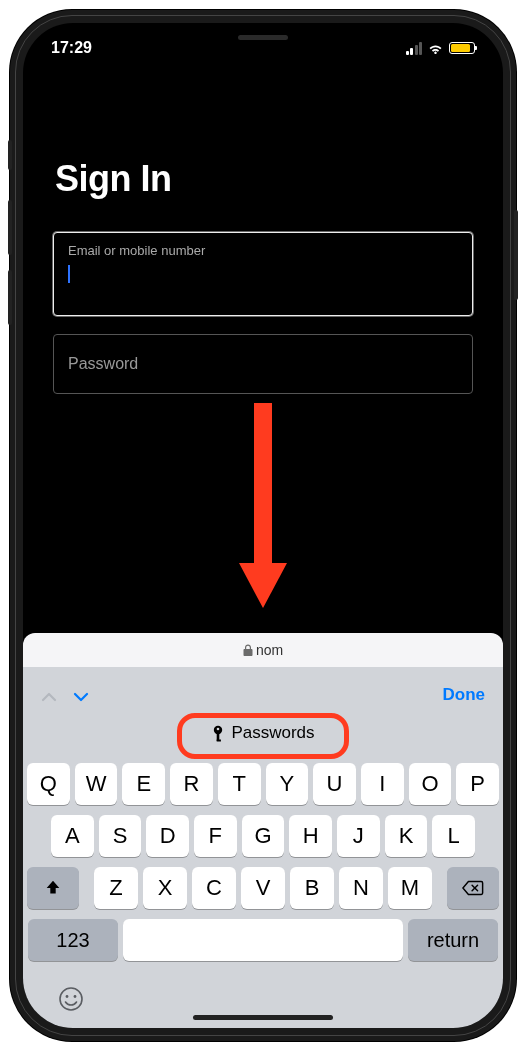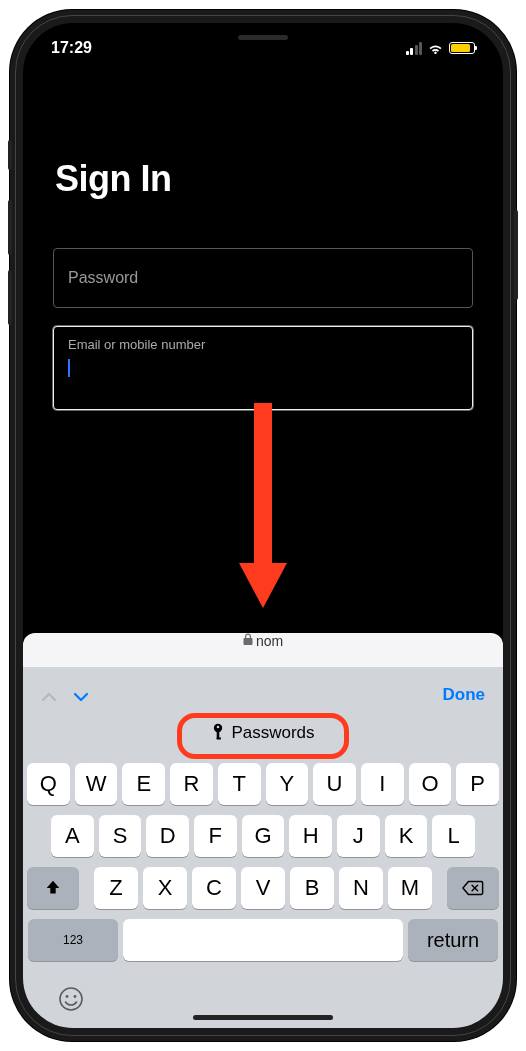--- a/index.html
+++ b/index.html
@@ -20,52 +20,52 @@
     .status-right { display: flex; align-items: center; gap: 5px; padding-top: 6px; }
     .bars { display: flex; align-items: flex-end; gap: 1.5px; }
     .bars span { width: 3px; background: #fff; border-radius: 1px; }
     .bars span.dim { background: #555; }
     .wifi-svg { width: 17px; height: 13px; }
     .battery { width: 26px; height: 12px; border: 1px solid #fff; border-radius: 3px; position: relative; padding: 1px; }
     .battery::after { content: ""; position: absolute; right: -3px; top: 3px; width: 2px; height: 4px; background: #fff; border-radius: 0 1px 1px 0; }
     .battery-fill { height: 100%; width: 85%; background: #ffcc00; border-radius: 1.5px; }
 
     .app { position: absolute; top: 0; left: 0; right: 0; bottom: 0; color: #fff; padding: 110px 30px 0; }
-    .title { font-size: 36px; font-weight: 700; margin: 25px 2px 48px; letter-spacing: -0.5px; }
+    .title { font-size: 36px; font-weight: 700; margin: 25px 2px 32px; letter-spacing: -0.5px; }
     .field { width: 100%; border: 1px solid #555; border-radius: 4px; padding: 10px 14px 14px; margin-bottom: 18px; background: #000; }
     .field.active { border-color: #eee; box-shadow: 0 0 0 1px rgba(255,255,255,0.4); }
     .field-label { font-size: 13px; color: #aaa; display: block; margin-bottom: 6px; }
     .field-input { background: transparent; border: none; outline: none; color: #fff; font-size: 16px; width: 100%; height: 18px; }
     .field-cursor { display: inline-block; width: 2px; height: 18px; background: #2e73ff; animation: blink 1s step-start infinite; vertical-align: middle; }
     @keyframes blink { 50% { opacity: 0; } }
     .field.plain { padding: 20px 14px; }
     .field.plain .ph { color: #999; font-size: 16px; }
 
     .arrow { position: absolute; top: 370px; left: 50%; transform: translateX(-50%); z-index: 60; pointer-events: none; }
 
     .kb-zone { position: absolute; left: 0; right: 0; bottom: 0; background: #d1d4d9; border-top-left-radius: 0; border-top-right-radius: 0; z-index: 40; }
-    .url-bar { position: absolute; left: 0; right: 0; bottom: 100%; height: 34px; background: #f5f5f7; display: flex; align-items: flex-start; justify-content: center; font-size: 14px; color: #333; border-top-left-radius: 12px; border-top-right-radius: 12px; }
+    .url-bar { position: absolute; left: 0; right: 0; bottom: 100%; height: 34px; background: #f5f5f7; display: flex; align-items: center; justify-content: center; font-size: 14px; color: #333; border-top-left-radius: 12px; border-top-right-radius: 12px; }
     .url-bar .lock-svg { width: 10px; height: 12px; margin-right: 3px; }
     .acc-row { display: flex; justify-content: space-between; align-items: flex-end; padding: 8px 18px; height: 46px; }
     .chevrons { display: flex; gap: 16px; }
     .chev { width: 16px; height: 16px; }
     .done { color: #007aff; font-size: 17px; font-weight: 600; }
     .pwd-row { display: flex; justify-content: center; padding: 4px 0 8px; }
-    .pwd-btn { display: flex; align-items: flex-start; gap: 6px; font-size: 17px; color: #000; padding: 6px 16px; border-radius: 16px; }
+    .pwd-btn { display: flex; align-items: flex-end; gap: 6px; font-size: 17px; color: #000; padding: 6px 16px; border-radius: 16px; }
     .pwd-highlight { position: absolute; border: 5px solid #ff3b1f; border-radius: 18px; width: 172px; height: 46px; left: 50%; transform: translateX(-50%); top: 46px; pointer-events: none; }
     .kb { padding: 6px 4px 4px; }
     .krow { display: flex; justify-content: center; gap: 5px; margin-bottom: 10px; }
     .key { background: #fff; border-radius: 6px; box-shadow: 0 1px 0 rgba(0,0,0,0.3); height: 42px; display: flex; align-items: center; justify-content: center; font-size: 22px; }
     .krow.r1 .key { flex: 1; }
     .krow.r2 { padding: 0 24px; }
     .krow.r2 .key { flex: 1; }
     .krow.r3 .key { width: 40px; }
     .key.mod { background: #acb2bc; flex: 0 0 52px; }
     .krow.r4 { gap: 5px; padding: 0 1px; }
-    .key.num { background: #acb2bc; flex: 0 0 90px; font-size: 12px; }
+    .key.num { background: #acb2bc; flex: 0 0 90px; font-size: 20px; }
     .key.space { background: #fff; flex: 1; }
     .key.ret { background: #acb2bc; flex: 0 0 90px; font-size: 20px; }
     .krow.r3 { gap: 5px; }
     .r3-mid { display: flex; gap: 5px; flex: 1; justify-content: center; padding: 0 10px; }
     .r3-mid .key { flex: 1; max-width: 44px; }
     .bottom-row { display: flex; padding: 14px 30px 4px; }
     .emoji { font-size: 26px; color: #666; }
     .home-ind { position: absolute; bottom: 8px; left: 50%; transform: translateX(-50%); width: 140px; height: 5px; background: #222; border-radius: 3px; }
   </style>
 </head>
@@ -94,27 +94,27 @@
           </svg>
         <div class="battery">
             <div class="battery-fill"></div>
           </div>
       </div>
     </div>
 
     <div class="app">
       <h1 class="title">Sign In</h1>
 
-      <div class="field plain">
-        <span class="ph">Password</span>
-      </div>
-
       <div class="field active">
         <span class="field-label">Email or mobile number</span>
         <span class="field-cursor"></span><input class="field-input" type="text" value="" style="">
+      </div>
+
+      <div class="field plain">
+        <span class="ph">Password</span>
       </div>
     </div>
 
     <svg class="arrow" width="60" height="220" viewBox="0 0 60 220">
       <line x1="30" y1="10" x2="30" y2="175" stroke="#ff3b1f" stroke-width="18"></line>
       <polygon points="30,215 6,170 54,170" fill="#ff3b1f"></polygon>
     </svg>
 
     <div class="kb-zone">
       <div class="url-bar">

